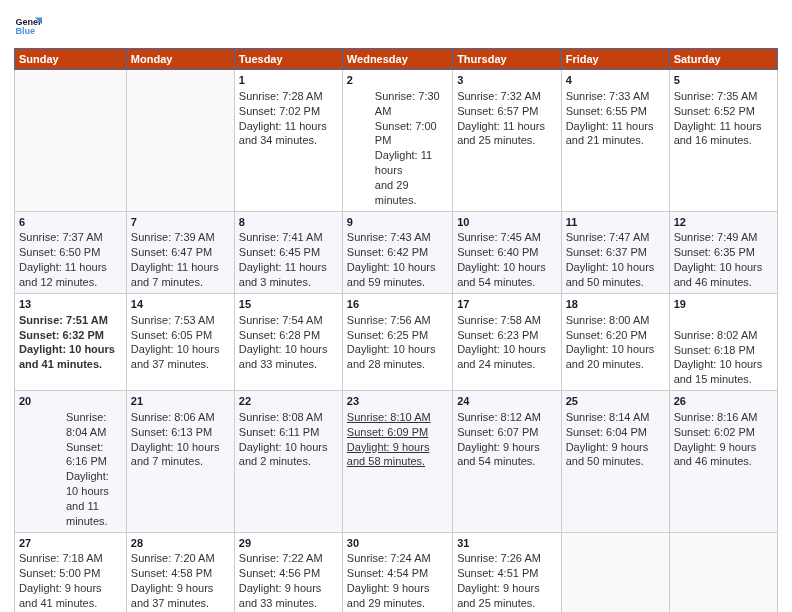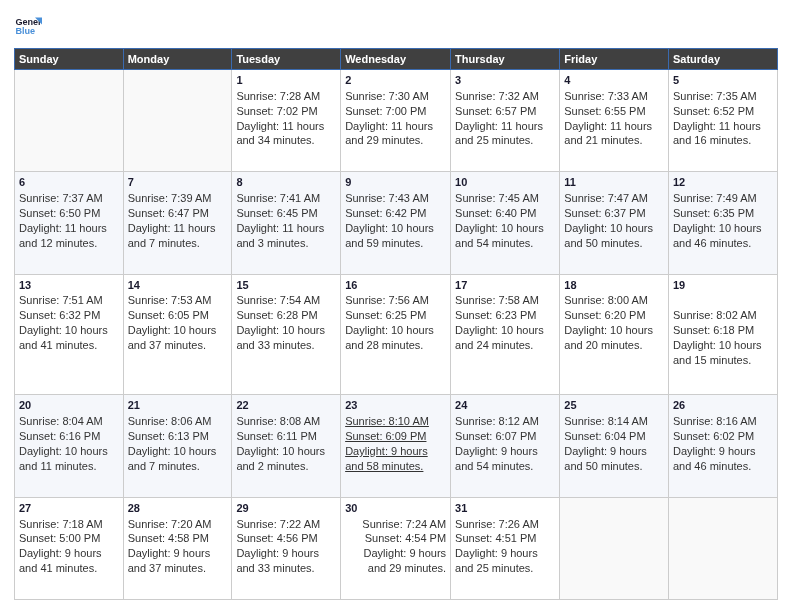--- a/index.html
+++ b/index.html
@@ -44,21 +44,21 @@
       font-size: 13px;
       color: #555;
     }
     .calendar {
       width: 100%;
       border-collapse: collapse;
       flex: 1;
       font-size: 10px;
     }
     .calendar thead th {
-      background: #404040;
+      background: #c2410c;
       color: #fff;
       padding: 4px 4px;
       text-align: left;
       font-size: 11px;
       font-weight: bold;
       border: 1px solid #3a6aaf;
     }
     .calendar tbody td {
       border: 1px solid #ccc;
       vertical-align: top;
@@ -124,21 +124,21 @@
           <td class="empty-cell"></td>
           <td>
             <span class="day-num">1</span>
             <div class="day-info" style="white-space: pre-line;">Sunrise: 7:28 AM
 Sunset: 7:02 PM
 Daylight: 11 hours
 and 34 minutes.</div>
           </td>
           <td>
             <span class="day-num">2</span>
-            <div class="day-info" style="white-space: pre-line;">Sunrise: 7:30 AM
+            <div class="day-info" style="white-space: pre-line; margin-left: 28px;">Sunrise: 7:30 AM
 Sunset: 7:00 PM
 Daylight: 11 hours
 and 29 minutes.</div>
           </td>
           <td>
             <span class="day-num">3</span>
             <div class="day-info" style="white-space: pre-line;">Sunrise: 7:32 AM
 Sunset: 6:57 PM
 Daylight: 11 hours
 and 25 minutes.</div>
@@ -205,21 +205,21 @@
             <span class="day-num">12</span>
             <div class="day-info" style="white-space: pre-line;">Sunrise: 7:49 AM
 Sunset: 6:35 PM
 Daylight: 10 hours
 and 46 minutes.</div>
           </td>
         </tr>
         <tr>
           <td>
             <span class="day-num">13</span>
-            <div class="day-info" style="white-space: pre-line;">Sunrise: 7:51 AM
+            <div class="day-info" style="white-space: pre-line; font-weight: bold;">Sunrise: 7:51 AM
 Sunset: 6:32 PM
 Daylight: 10 hours
 and 41 minutes.</div>
           </td>
           <td>
             <span class="day-num">14</span>
             <div class="day-info" style="white-space: pre-line;">Sunrise: 7:53 AM
 Sunset: 6:05 PM
 Daylight: 10 hours
 and 37 minutes.</div>
@@ -256,21 +256,21 @@
             <span class="day-num">19</span>
             <div class="day-info" style="white-space: pre-line; margin-top: 16px;">Sunrise: 8:02 AM
 Sunset: 6:18 PM
 Daylight: 10 hours
 and 15 minutes.</div>
           </td>
         </tr>
         <tr>
           <td>
             <span class="day-num">20</span>
-            <div class="day-info" style="white-space: pre-line;">Sunrise: 8:04 AM
+            <div class="day-info" style="white-space: pre-line; margin-left: 47px;">Sunrise: 8:04 AM
 Sunset: 6:16 PM
 Daylight: 10 hours
 and 11 minutes.</div>
           </td>
           <td>
             <span class="day-num">21</span>
             <div class="day-info" style="white-space: pre-line;">Sunrise: 8:06 AM
 Sunset: 6:13 PM
 Daylight: 10 hours
 and 7 minutes.</div>
@@ -328,21 +328,21 @@
           </td>
           <td>
             <span class="day-num">29</span>
             <div class="day-info" style="white-space: pre-line;">Sunrise: 7:22 AM
 Sunset: 4:56 PM
 Daylight: 9 hours
 and 33 minutes.</div>
           </td>
           <td>
             <span class="day-num">30</span>
-            <div class="day-info" style="white-space: pre-line; text-align: right;">Sunrise: 7:24 AM
+            <div class="day-info" style="white-space: pre-line;">Sunrise: 7:24 AM
 Sunset: 4:54 PM
 Daylight: 9 hours
 and 29 minutes.</div>
           </td>
           <td>
             <span class="day-num">31</span>
             <div class="day-info" style="white-space: pre-line;">Sunrise: 7:26 AM
 Sunset: 4:51 PM
 Daylight: 9 hours
 and 25 minutes.</div>

